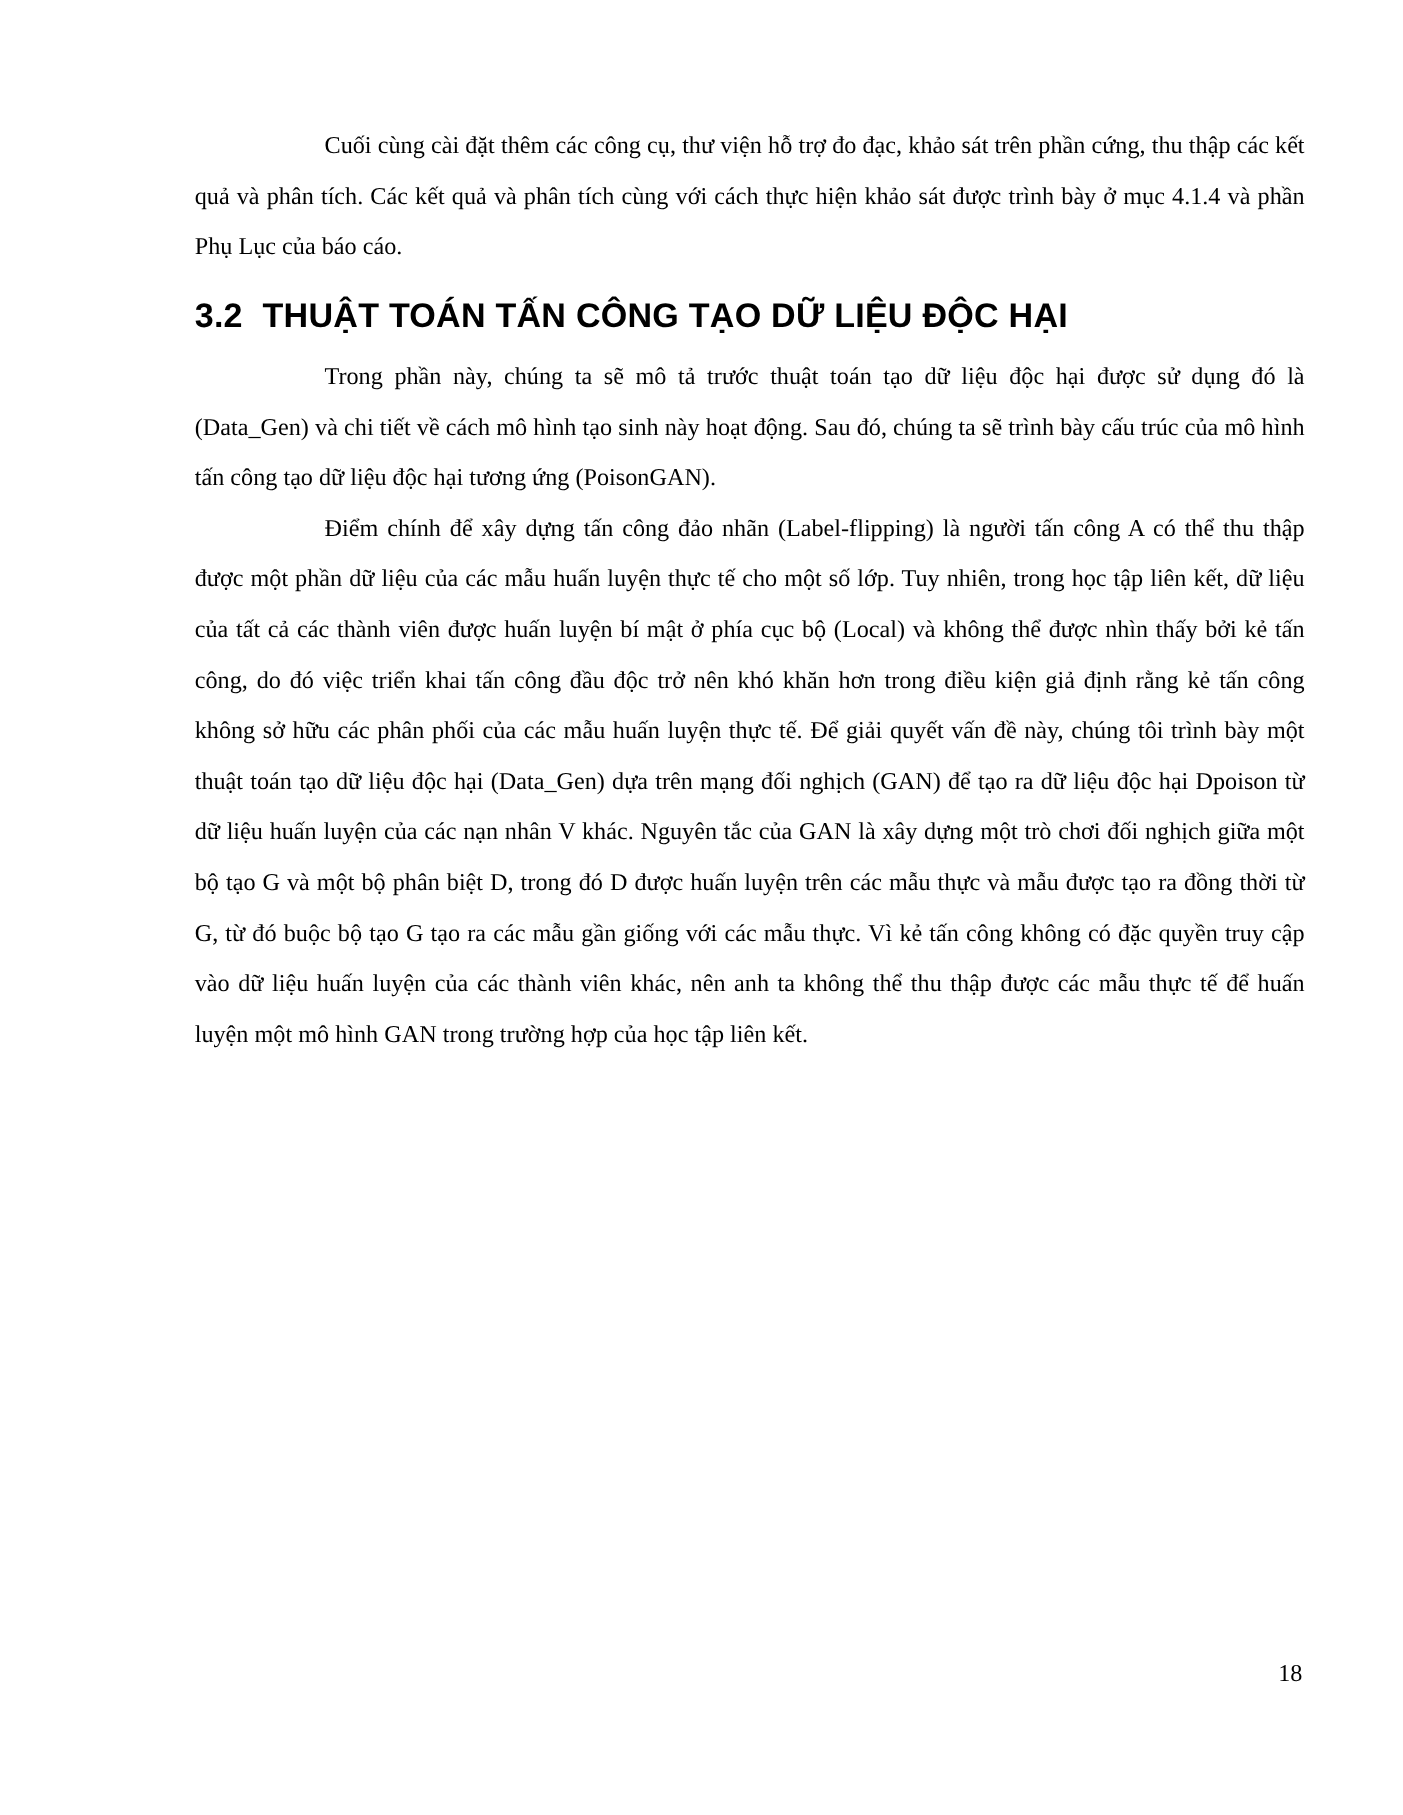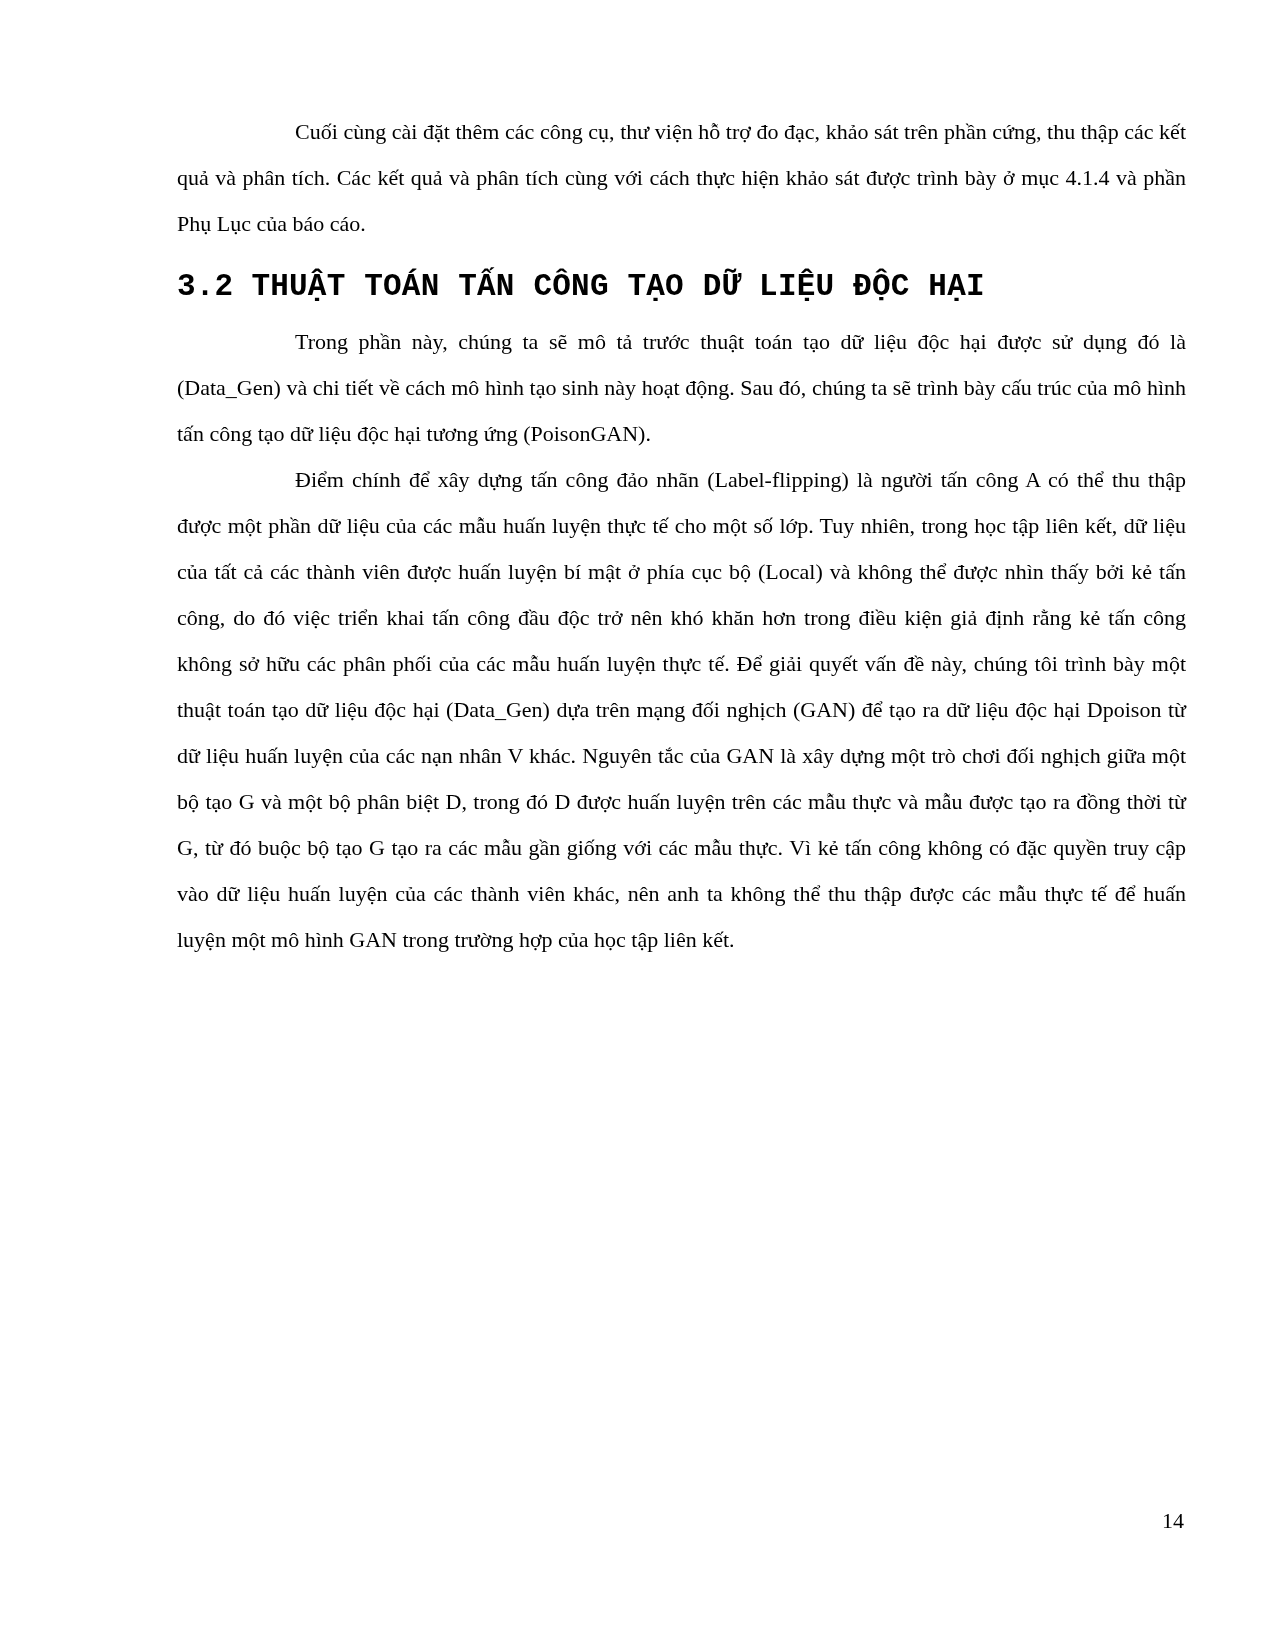--- a/index.html
+++ b/index.html
@@ -29,21 +29,21 @@
     }
     .para {
       margin: 0;
       font-size: 22px;
       line-height: 46px;
       text-align: justify;
       text-indent: 118px;
     }
     .heading-2 {
       margin: 14px 0 4px 0;
-      font-family: Liberation Mono, monospace;
+      font-family: Liberation Sans, sans-serif;
       font-weight: bold;
       font-size: 31px;
       line-height: 52px;
       letter-spacing: 0.2px;
     }
     .heading-2 .num {
       display: inline-block;
       margin-right: 18px;
     }
     .para-2 {
@@ -81,14 +81,14 @@
       <span class="num">3.2</span><span>THUẬT TOÁN TẤN CÔNG TẠO DỮ LIỆU ĐỘC HẠI</span>
     </h2>
 
     <p class="para para-2">Trong phần này, chúng ta sẽ mô tả trước thuật toán tạo dữ liệu độc hại được sử dụng đó là (Data_Gen) và chi tiết về cách mô hình tạo sinh này hoạt động. Sau đó, chúng ta sẽ trình bày cấu trúc của mô hình tấn công tạo dữ liệu độc hại tương ứng (PoisonGAN).</p>
 
 
     <p class="para">Điểm chính để xây dựng tấn công đảo nhãn (Label-flipping) là người tấn công A có thể thu thập được một phần dữ liệu của các mẫu huấn luyện thực tế cho một số lớp. Tuy nhiên, trong học tập liên kết, dữ liệu của tất cả các thành viên được huấn luyện bí mật ở phía cục bộ (Local) và không thể được nhìn thấy bởi kẻ tấn công, do đó việc triển khai tấn công đầu độc trở nên khó khăn hơn trong điều kiện giả định rằng kẻ tấn công không sở hữu các phân phối của các mẫu huấn luyện thực tế. Để giải quyết vấn đề này, chúng tôi trình bày một thuật toán tạo dữ liệu độc hại (Data_Gen) dựa trên mạng đối nghịch (GAN) để tạo ra dữ liệu độc hại Dpoison từ dữ liệu huấn luyện của các nạn nhân V khác. Nguyên tắc của GAN là xây dựng một trò chơi đối nghịch giữa một bộ tạo G và một bộ phân biệt D, trong đó D được huấn luyện trên các mẫu thực và mẫu được tạo ra đồng thời từ G, từ đó buộc bộ tạo G tạo ra các mẫu gần giống với các mẫu thực. Vì kẻ tấn công không có đặc quyền truy cập vào dữ liệu huấn luyện của các thành viên khác, nên anh ta không thể thu thập được các mẫu thực tế để huấn luyện một mô hình GAN trong trường hợp của học tập liên kết.</p>
 
   </div>
 
-  <div class="page-number">14</div>
+  <div class="page-number">18</div>
 </div>
 
 </body></html>

